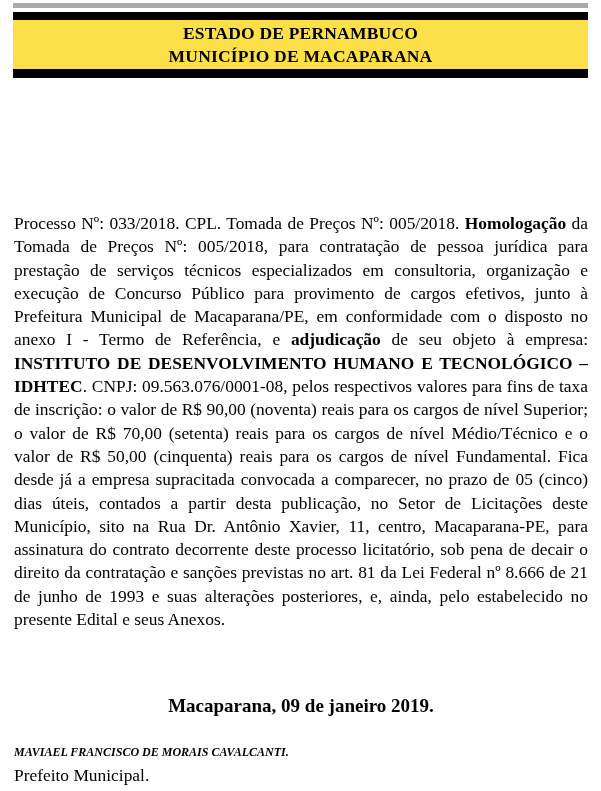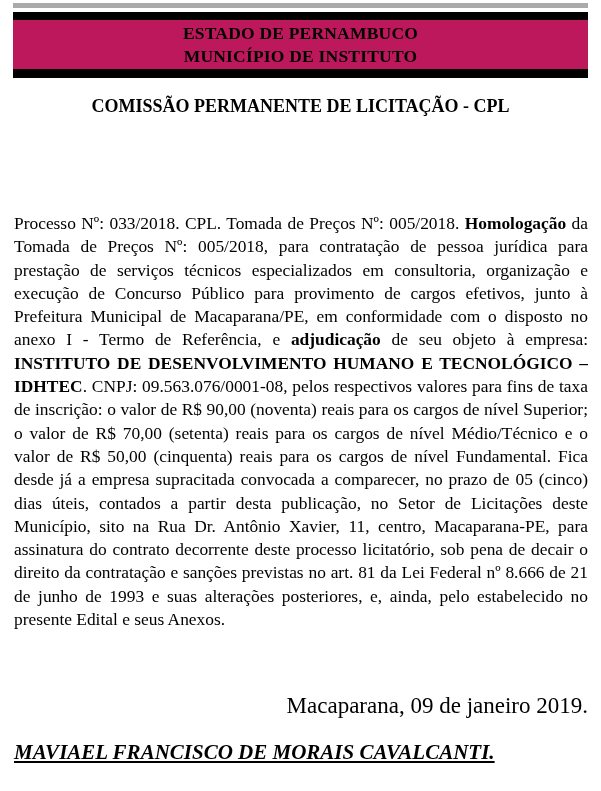--- a/index.html
+++ b/index.html
@@ -31,21 +31,21 @@
     width: 575px;
     height: 5px;
     background: #aaaaaa;
   }
   .header-banner {
     position: absolute;
     left: 13px;
     top: 12px;
     width: 575px;
     height: 66px;
-    background: #be185d;
+    background: #fde047;
     border-top: 8px solid #000000;
     border-bottom: 9px solid #000000;
     box-sizing: border-box;
     display: flex;
     flex-direction: column;
     align-items: center;
     justify-content: center;
   }
   .header-line {
     font-weight: bold;
@@ -89,62 +89,62 @@
   }
   .body-par b {
     font-weight: bold;
   }
 
   .place-date {
     position: absolute;
     left: 14px;
     top: 694px;
     width: 574px;
-    font-size: 23px;
+    font-size: 19px;
     line-height: 23.3px;
-    text-align: right;
+    text-align: center;
+    font-weight: bold;
   }
 
   .signature-block {
     position: absolute;
     left: 14px;
     top: 741px;
     width: 574px;
   }
   .signature-name {
-    font-size: 21px;
+    font-size: 12px;
     line-height: 23.3px;
     font-weight: bold;
     font-style: italic;
-    text-decoration: underline;
   }
   .signature-role {
     font-size: 17.4px;
     line-height: 23.3px;
   }
 </style>
 </head>
 <body>
 
 <div class="page">
 
   <div class="top-rule"></div>
 
   <div class="header-banner">
     <div class="header-line">ESTADO DE PERNAMBUCO</div>
-    <div class="header-line">MUNICÍPIO DE INSTITUTO</div>
+    <div class="header-line">MUNICÍPIO DE MACAPARANA</div>
   </div>
 
   <div class="doc-title">
-    <div class="doc-title-line">COMISSÃO PERMANENTE DE LICITAÇÃO - CPL</div>
   </div>
 
   <div class="body-block">
     <p class="body-par"><span>Processo Nº: 033/2018. CPL. Tomada de Preços Nº: 005/2018. </span><b>Homologação</b><span> da Tomada de Preços Nº: 005/2018, para contratação de pessoa jurídica para prestação de serviços técnicos especializados em consultoria, organização e execução de Concurso Público para provimento de cargos efetivos, junto à Prefeitura Municipal de Macaparana/PE, em conformidade com o disposto no anexo I - Termo de Referência, e </span><b>adjudicação</b><span> de seu objeto à empresa: </span><b>INSTITUTO DE DESENVOLVIMENTO HUMANO E TECNOLÓGICO – IDHTEC</b><span>. CNPJ: 09.563.076/0001-08, pelos respectivos valores para fins de taxa de inscrição: o valor de R$ 90,00 (noventa) reais para os cargos de nível Superior; o valor de R$ 70,00 (setenta) reais para os cargos de nível Médio/Técnico e o valor de R$ 50,00 (cinquenta) reais para os cargos de nível Fundamental. Fica desde já a empresa supracitada convocada a comparecer, no prazo de 05 (cinco) dias úteis, contados a partir desta publicação, no Setor de Licitações deste Município, sito na Rua Dr. Antônio Xavier, 11, centro, Macaparana-PE, para assinatura do contrato decorrente deste processo licitatório, sob pena de decair o direito da contratação e sanções previstas no art. 81 da Lei Federal nº 8.666 de 21 de junho de 1993 e suas alterações posteriores, e, ainda, pelo estabelecido no presente Edital e seus Anexos.</span></p>
   </div>
 
   <div class="place-date">Macaparana, 09 de janeiro 2019.</div>
 
   <div class="signature-block">
     <div class="signature-name">MAVIAEL FRANCISCO DE MORAIS CAVALCANTI.</div>
+    <div class="signature-role">Prefeito Municipal.</div>
   </div>
 
 </div>
 
 </body></html>

